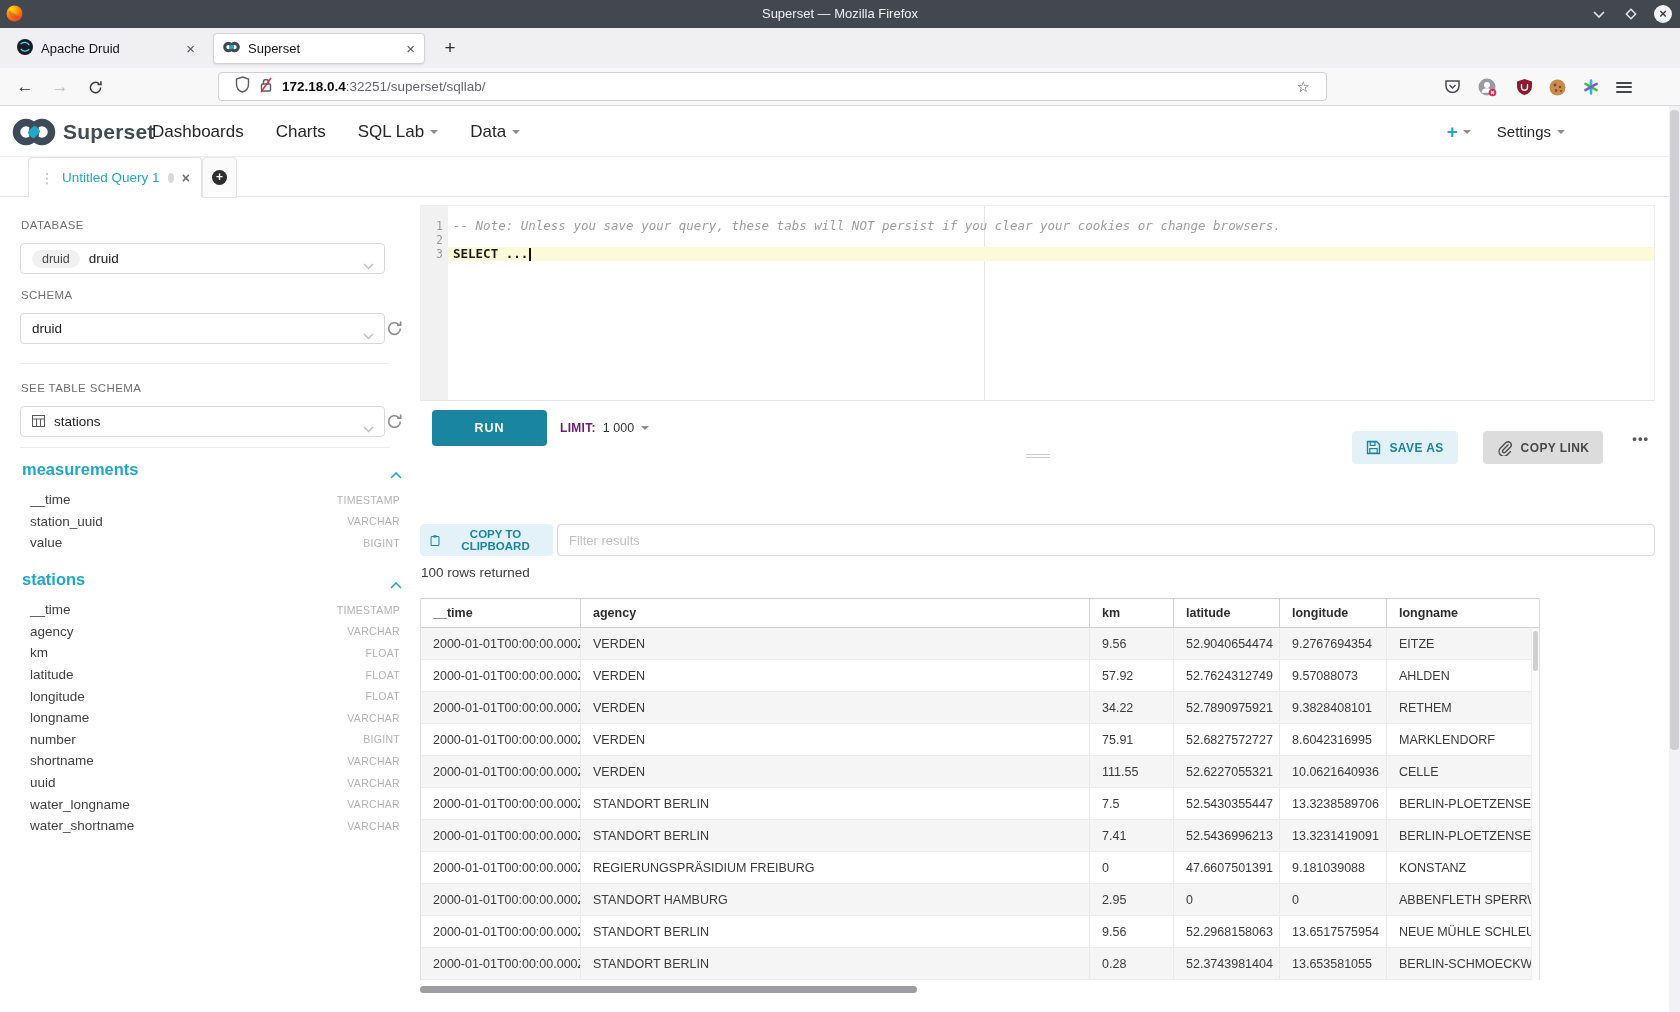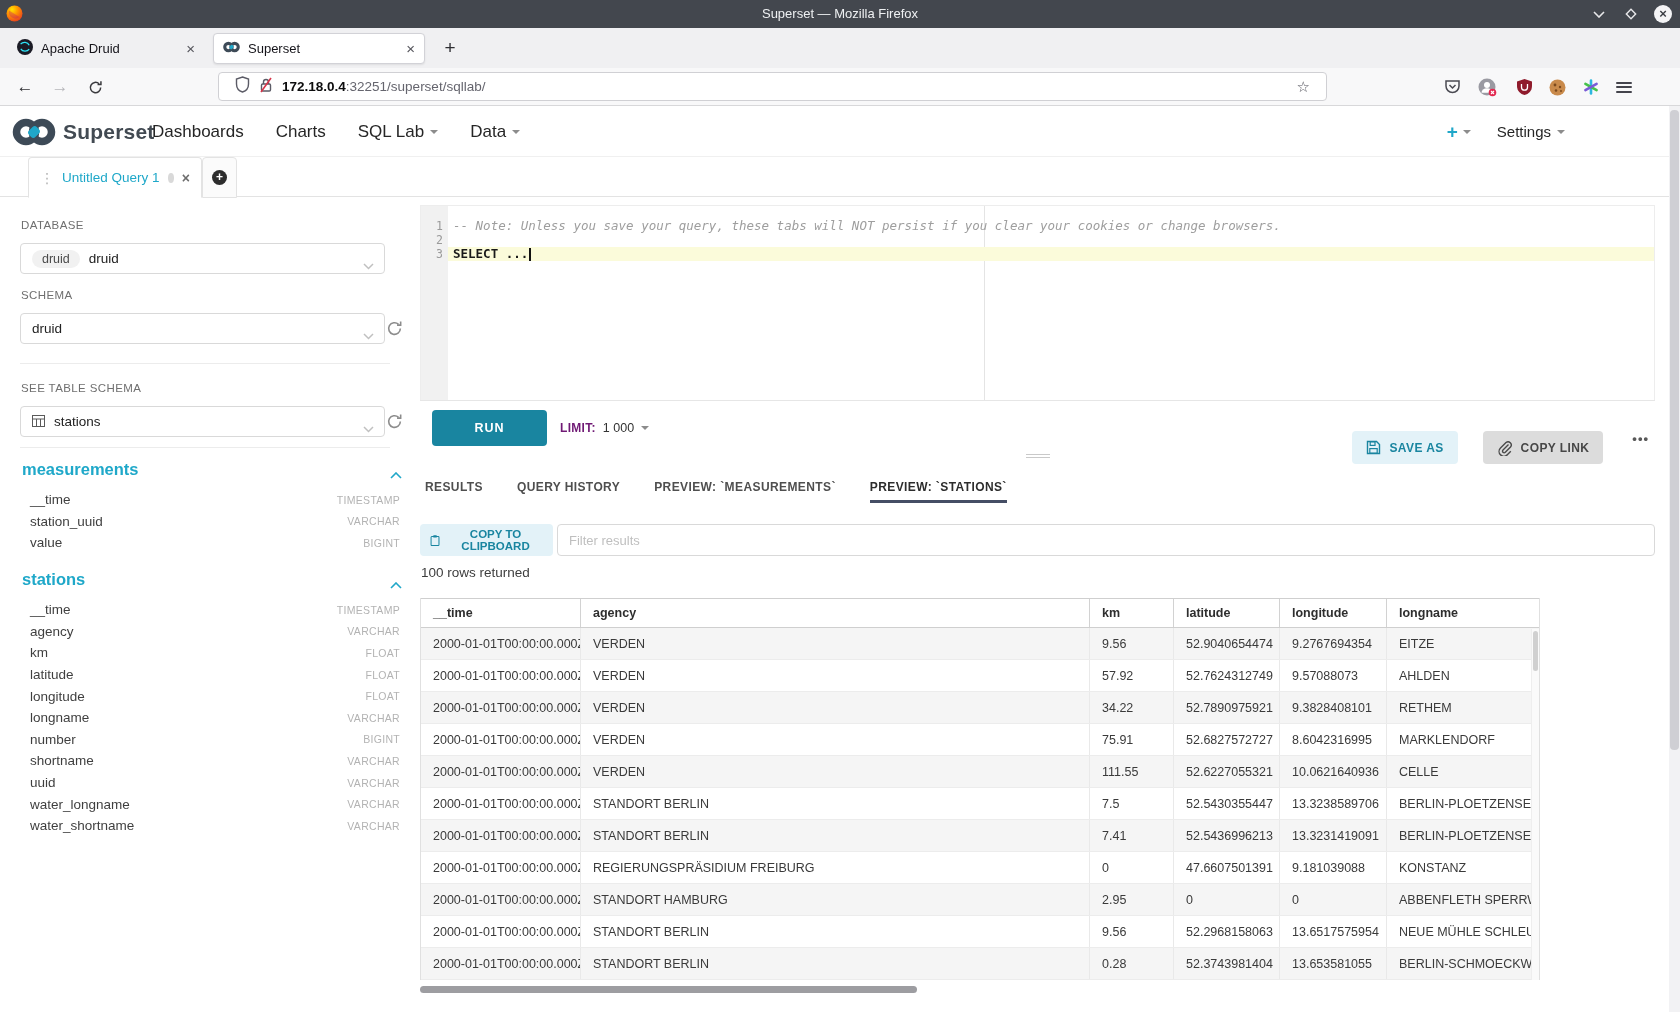--- a/index.html
+++ b/index.html
@@ -535,26 +535,20 @@
         </button>
         <span class="more-dots">•••</span>
       </div>
     </div>
 
     <div class="pane-handle">
         <div></div>
         <div></div>
       </div>
 
-    <div class="rtabs">
-      <span class="rtab">RESULTS</span>
-      <span class="rtab">QUERY HISTORY</span>
-      <span class="rtab">PREVIEW: `MEASUREMENTS`</span>
-      <span class="rtab active">PREVIEW: `STATIONS`</span>
-    </div>
 
     <div class="filterrow">
       <button class="copyclip-btn">
         <svg width="13" height="15" viewBox="0 0 14 16">
             <rect x="1.5" y="2.5" width="11" height="12.5" rx="1" fill="none" stroke="#1985a0" stroke-width="1.4"></rect>
             <rect x="4.5" y="0.8" width="5" height="3" rx="0.8" fill="#1985a0"></rect>
           </svg>
         <span>COPY TO CLIPBOARD</span>
       </button>
       <input class="filter-input" type="text" placeholder="Filter results" style="">

